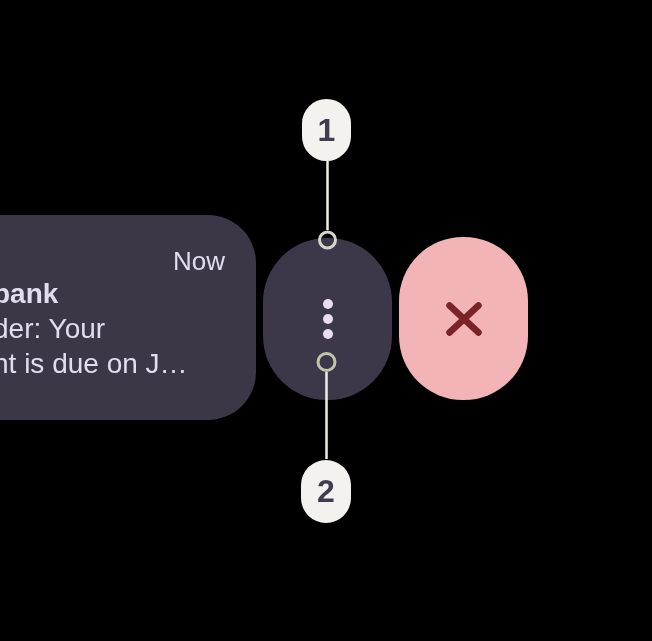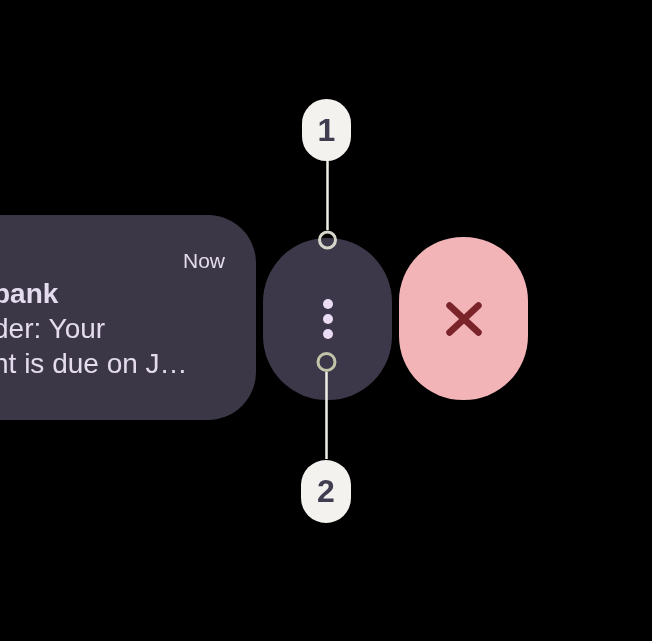--- a/index.html
+++ b/index.html
@@ -6,21 +6,21 @@
   .canvas{
     position:relative;width:652px;height:641px;background:#000000;
     overflow:hidden;font-family:"Liberation Sans","DejaVu Sans",sans-serif;
   }
   
   .card{
     position:absolute;left:-396px;top:215px;width:652px;height:205px;
     background:#3B3747;border-radius:48px;z-index:1;overflow:hidden;
   }
   .card .now{
-    position:absolute;top:33px;right:31px;color:#E4DBEE;font-size:21px;line-height:26px;
+    position:absolute;top:33px;right:31px;color:#E4DBEE;font-size:26px;line-height:26px;
   }
   .card .line{
     position:absolute;left:389px;color:#E4DBEE;font-size:28px;line-height:35px;white-space:nowrap;
   }
   .card .title{top:61px;font-weight:bold;}
   .card .body1{top:96px;}
   .card .body2{top:131px;}
   
   .pill{
     position:absolute;z-index:2;display:flex;align-items:center;justify-content:center;

